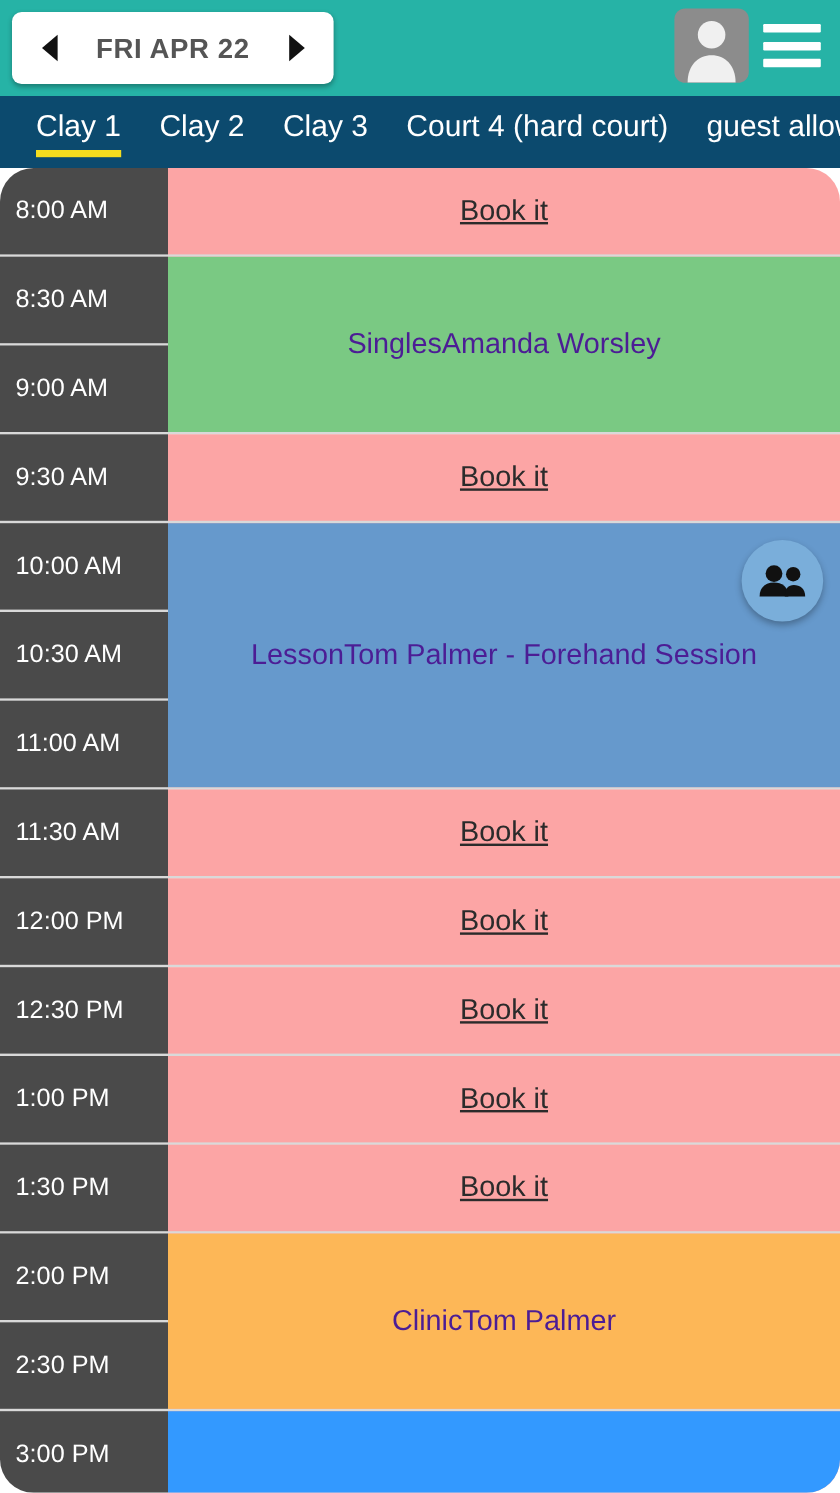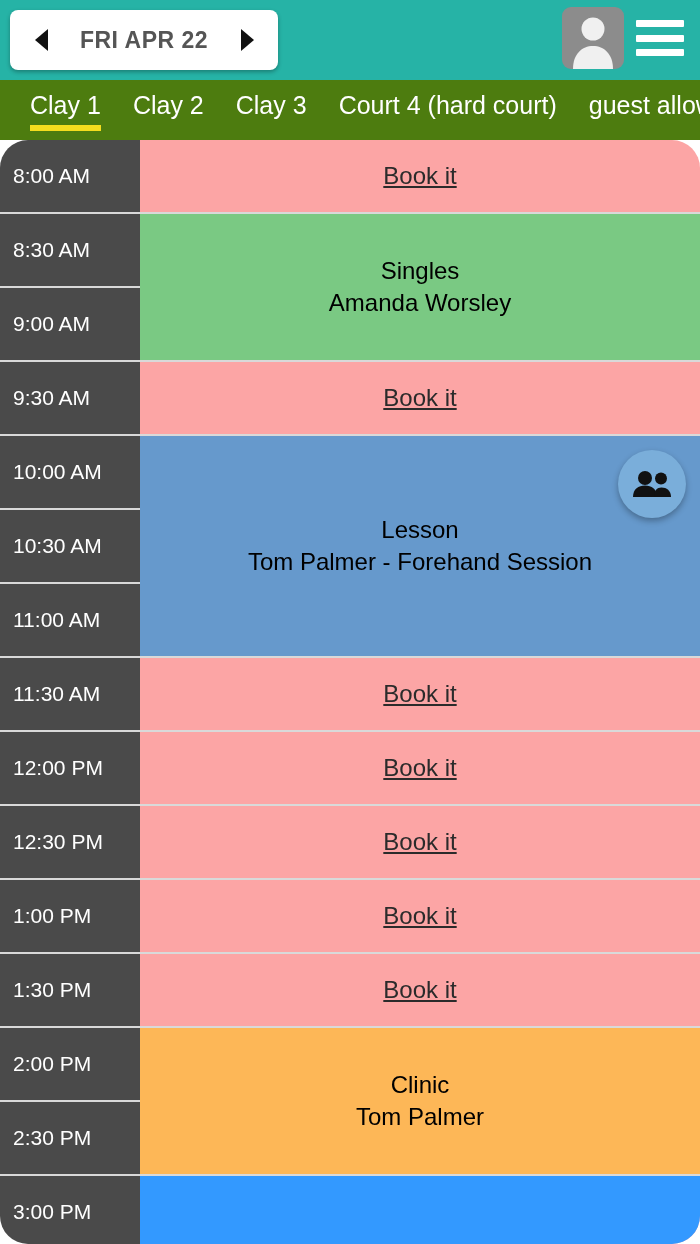--- a/index.html
+++ b/index.html
@@ -81,21 +81,21 @@
   .hamburger span {
     display: block;
     height: 7px;
     background: #ffffff;
     border-radius: 1px;
   }
 
   
   .tabbar {
     height: 60px;
-    background: #4d7c0f;
+    background: #0c4a6e;
     position: relative;
     display: flex;
     align-items: flex-start;
     padding-left: 14px;
     overflow: hidden;
     white-space: nowrap;
     text-align: center;
   }
   .tab {
     position: relative;
@@ -163,24 +163,24 @@
     color: #2b2b2b;
     text-decoration: underline;
     cursor: pointer;
   }
   
   .event {
     position: absolute;
     left: 0;
     right: 0;
     display: flex;
-    flex-direction: column;
+    flex-direction: row;
     align-items: center;
     justify-content: center;
-    color: #000000;
+    color: #4c1d95;
     font-size: 24px;
     line-height: 32px;
     text-align: center;
     cursor: pointer;
   }
   .event .line { display: block; }
   .guest-badge {
     position: absolute;
     top: 14px; right: 14px;
     width: 68px; height: 68px;

